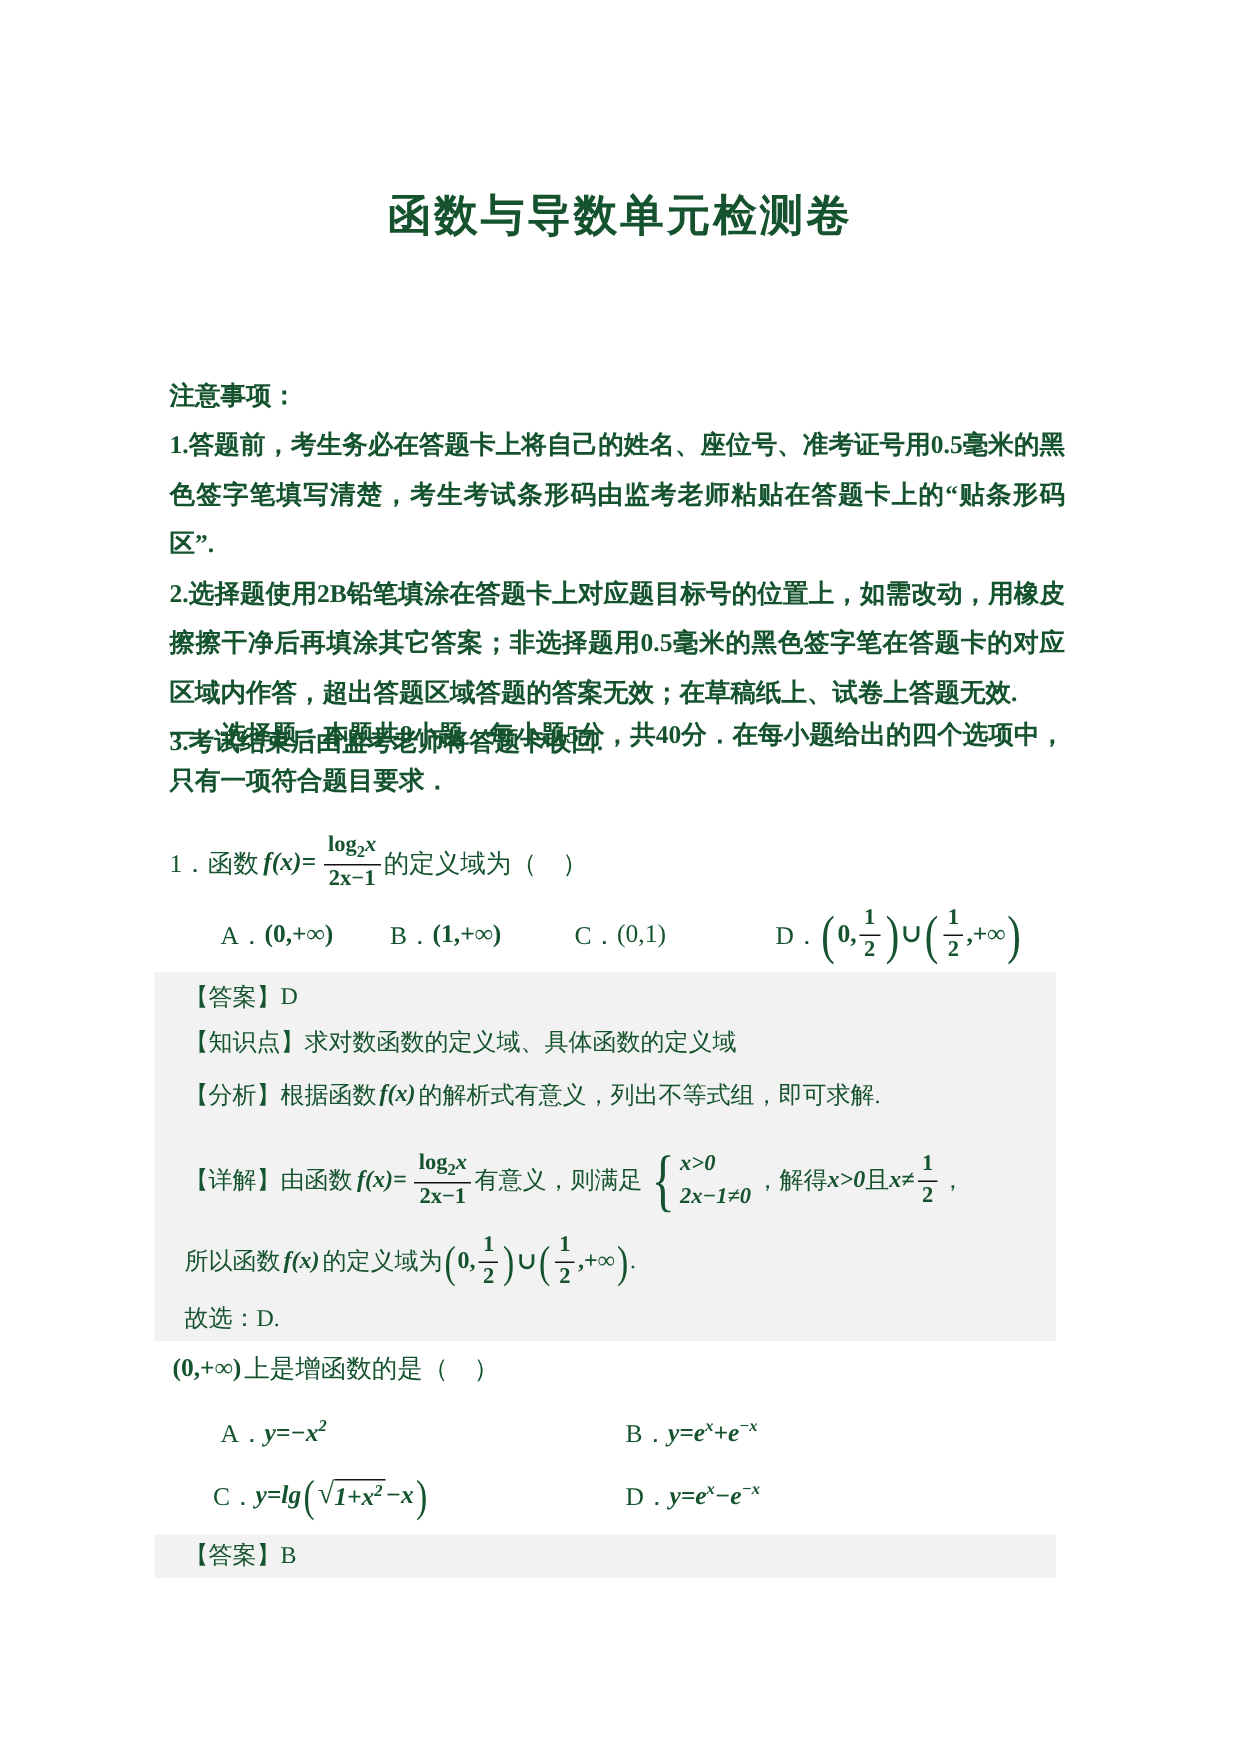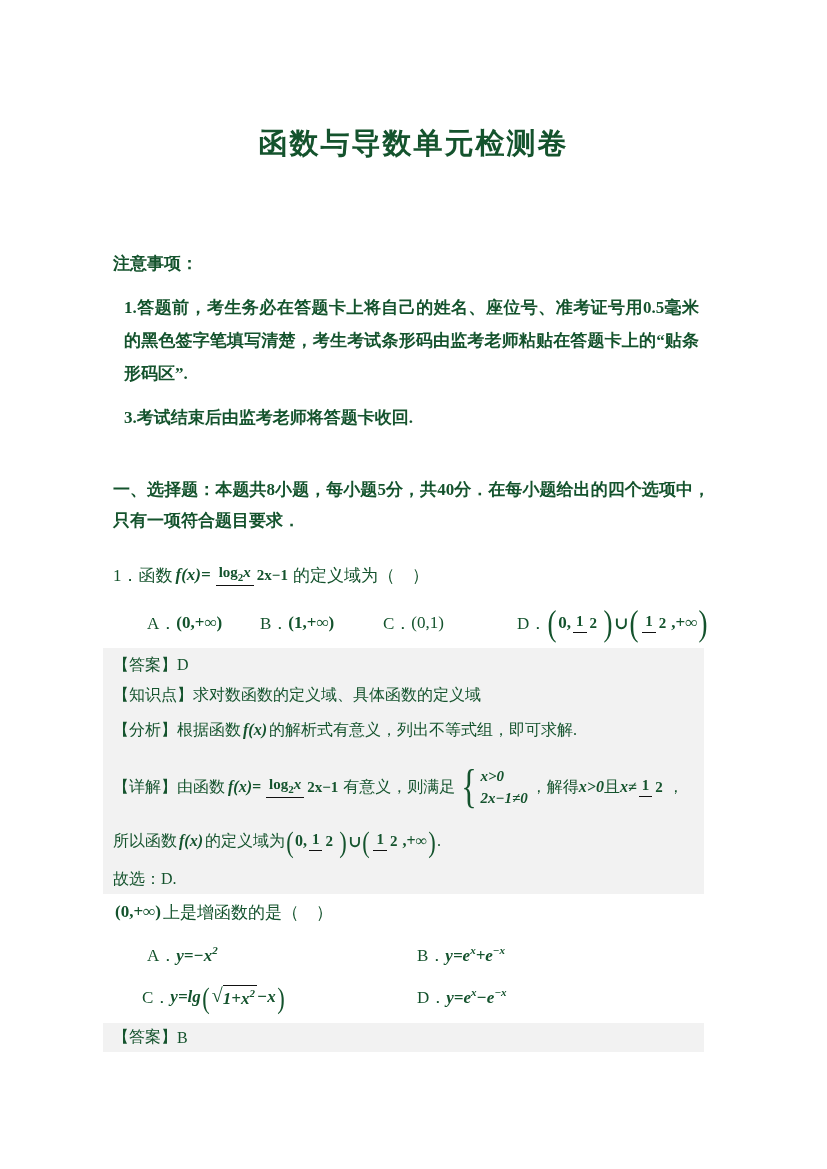--- a/index.html
+++ b/index.html
@@ -4,55 +4,56 @@
 <style>
   html,body{margin:0;padding:0;background:#fff;}
   .page{position:relative;width:827px;height:1169px;background:#ffffff;overflow:hidden;
         font-family:"Liberation Serif","DejaVu Serif",serif;color:#14532d;font-size:17px;padding-left:12px;}
   .abs{position:absolute;}
   .center{left:0;width:827px;text-align:center;}
   .title{font-size:29px;font-weight:700;letter-spacing:2px;}
   .subtitle{font-size:17px;font-weight:700;}
   .col{left:113px;width:597px;}
   .notices{line-height:33px;}
-  .notices p{margin:11px;text-align:justify;font-weight:700;}
+  .notices p{margin:0;text-align:justify;font-weight:700;}
   .nh{font-weight:700;margin-top:16px;}
   .sec{line-height:31px;font-weight:700;text-align:justify;}
   .row{display:flex;align-items:center;white-space:nowrap;}
   .m{font-weight:700;}
   .it{font-style:italic;}
   sup{font-size:11px;font-weight:700;}
   sub{font-size:11px;font-weight:700;}
-  .fr{display:inline-flex;flex-direction:row;align-items:center;vertical-align:middle;
+  .fr{display:inline-flex;flex-direction:column;align-items:center;vertical-align:middle;
       margin:0 2px;font-size:15px;line-height:1.15;font-weight:700;}
   .fr .n{border-bottom:1.5px solid #111;padding:0 3px 1px 3px;}
   .fr .d{padding:1px 3px 0 3px;}
   .bp{font-weight:400;font-size:36px;line-height:0.9;transform:scaleX(0.75);display:inline-block;}
   .bp.sm{font-size:30px;}
   .sys{display:inline-flex;align-items:center;margin:0 3px;}
   .sys .brc{font-size:46px;font-weight:400;line-height:0.85;transform:scaleX(0.7);}
   .sys .lines{display:flex;flex-direction:column;text-align:left;font-size:15px;line-height:1.5;font-weight:700;}
   .grey{background:#f2f2f2;}
-  .ar{position:absolute;left:10px;display:flex;align-items:center;white-space:nowrap;font-size:16px;}
+  .ar{position:absolute;left:20px;display:flex;align-items:center;white-space:nowrap;font-size:16px;}
   .opt{position:absolute;display:flex;align-items:center;white-space:nowrap;}
   .sqrt{display:inline-flex;align-items:stretch;margin-left:1px;}
   .sq-sym{font-size:20px;line-height:1.05;font-weight:400;}
   .rad{border-top:1.5px solid #111;padding:1px 2px 0 0;}
 </style>
 </head>
 <body>
 
 <div class="page">
 
   <div class="abs center title" style="top:124px;">函数与导数单元检测卷</div>
 
 
   <div class="abs col notices" style="top:231px;">
     <div class="nh">注意事项：</div>
     <p>1.答题前，考生务必在答题卡上将自己的姓名、座位号、准考证号用0.5毫米的黑色签字笔填写清楚，考生考试条形码由监考老师粘贴在答题卡上的“贴条形码区”.</p>
+    <p>2.选择题使用2B铅笔填涂在答题卡上对应题目标号的位置上，如需改动，用橡皮擦擦干净后再填涂其它答案；非选择题用0.5毫米的黑色签字笔在答题卡的对应区域内作答，超出答题区域答题的答案无效；在草稿纸上、试卷上答题无效.</p>
     <p>3.考试结束后由监考老师将答题卡收回.</p>
   </div>
 
   <div class="abs col sec" style="top:474px;">一、选择题：本题共8小题，每小题5分，共40分．在每小题给出的四个选项中，只有一项符合题目要求．</div>
 
   <div class="abs col row" style="top:552px;height:46px;">
     <span>1．函数</span>
     <span class="m it" style="margin:0 3px;">f(x)=</span>
     <span class="fr">
       <span class="n"><span>log</span><sub>2</sub><span class="it">x</span></span>

